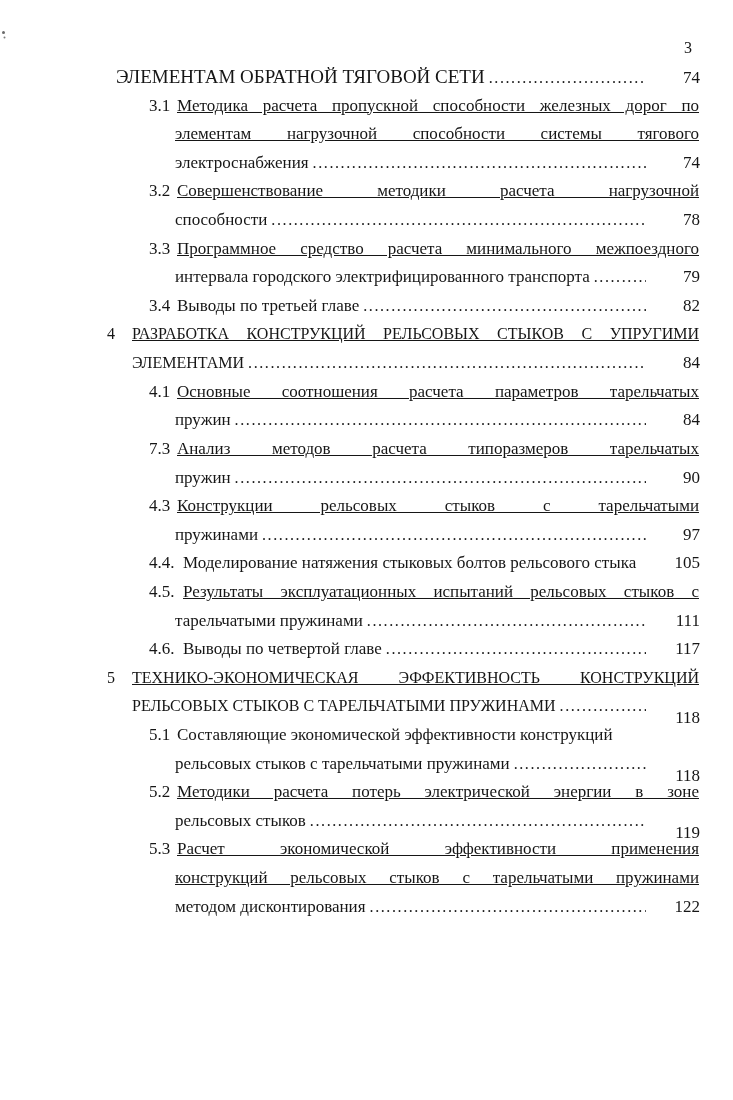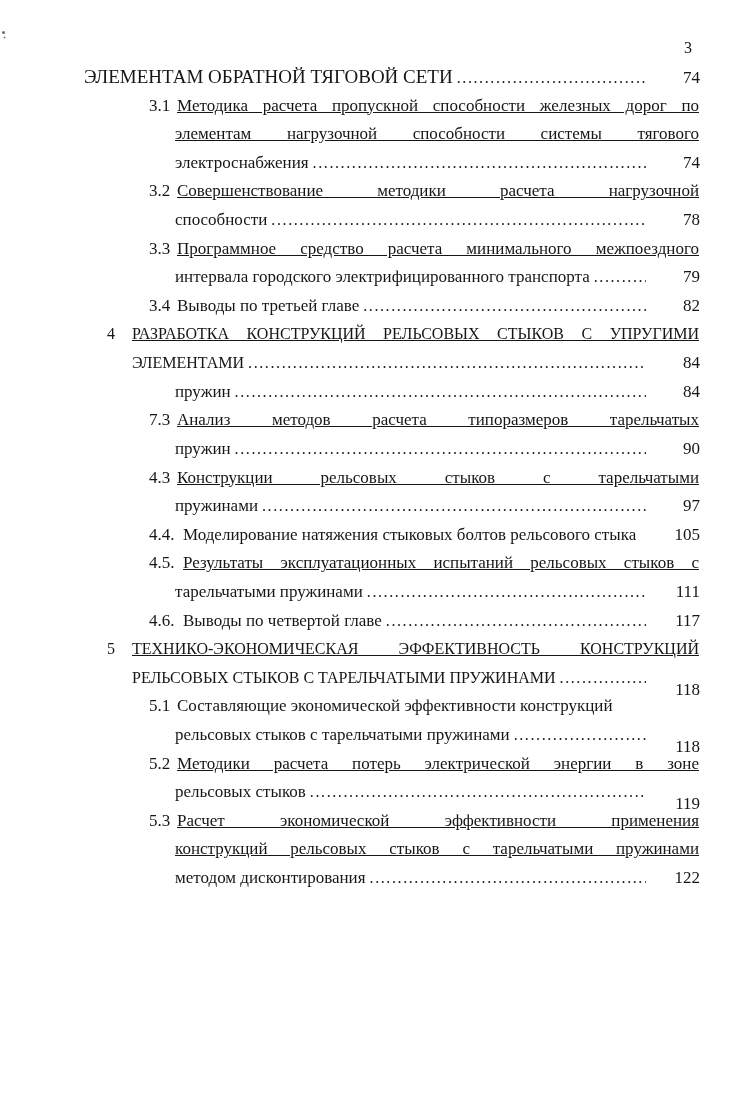--- a/index.html
+++ b/index.html
@@ -30,21 +30,21 @@
     padding-right:33px;
     white-space:nowrap;
   }
   .row.nopg { padding-right:34px; }
   .num { flex:none; width:28px; }
   .sec  { padding-left:107px; } .sec .num { width:25px; }
   .sub  { padding-left:149px; }
   .sub4 .num { width:34px; }
   .cont { padding-left:175px; }
   .seccont { padding-left:132px; }
-  .big  { padding-left:84px; font-size:19px; }
+  .big  { padding-left:116px; font-size:19px; }
   .caps { font-size:16px; }
   .big.caps { font-size:19px; }
   .text { flex:none; }
   .just .text {
     flex:1 1 auto;
     white-space:normal;
     text-align:justify;
     text-align-last:justify;
     text-decoration:underline;
   }
@@ -124,20 +124,24 @@
     <span class="num">4</span>
     <span class="text">РАЗРАБОТКА КОНСТРУКЦИЙ РЕЛЬСОВЫХ СТЫКОВ С УПРУГИМИ</span>
   </div>
 
   <div class="row seccont caps">
     <span class="text">ЭЛЕМЕНТАМИ</span>
     <span class="leader"></span>
     <span class="page">84</span>
   </div>
 
+  <div class="row sub just nopg">
+    <span class="num">4.1</span>
+    <span class="text">Основные соотношения расчета параметров тарельчатых</span>
+  </div>
 
   <div class="row cont">
     <span class="text">пружин</span>
     <span class="leader"></span>
     <span class="page">84</span>
   </div>
 
   <div class="row sub just nopg">
     <span class="num">7.3</span>
     <span class="text">Анализ методов расчета типоразмеров тарельчатых</span>

